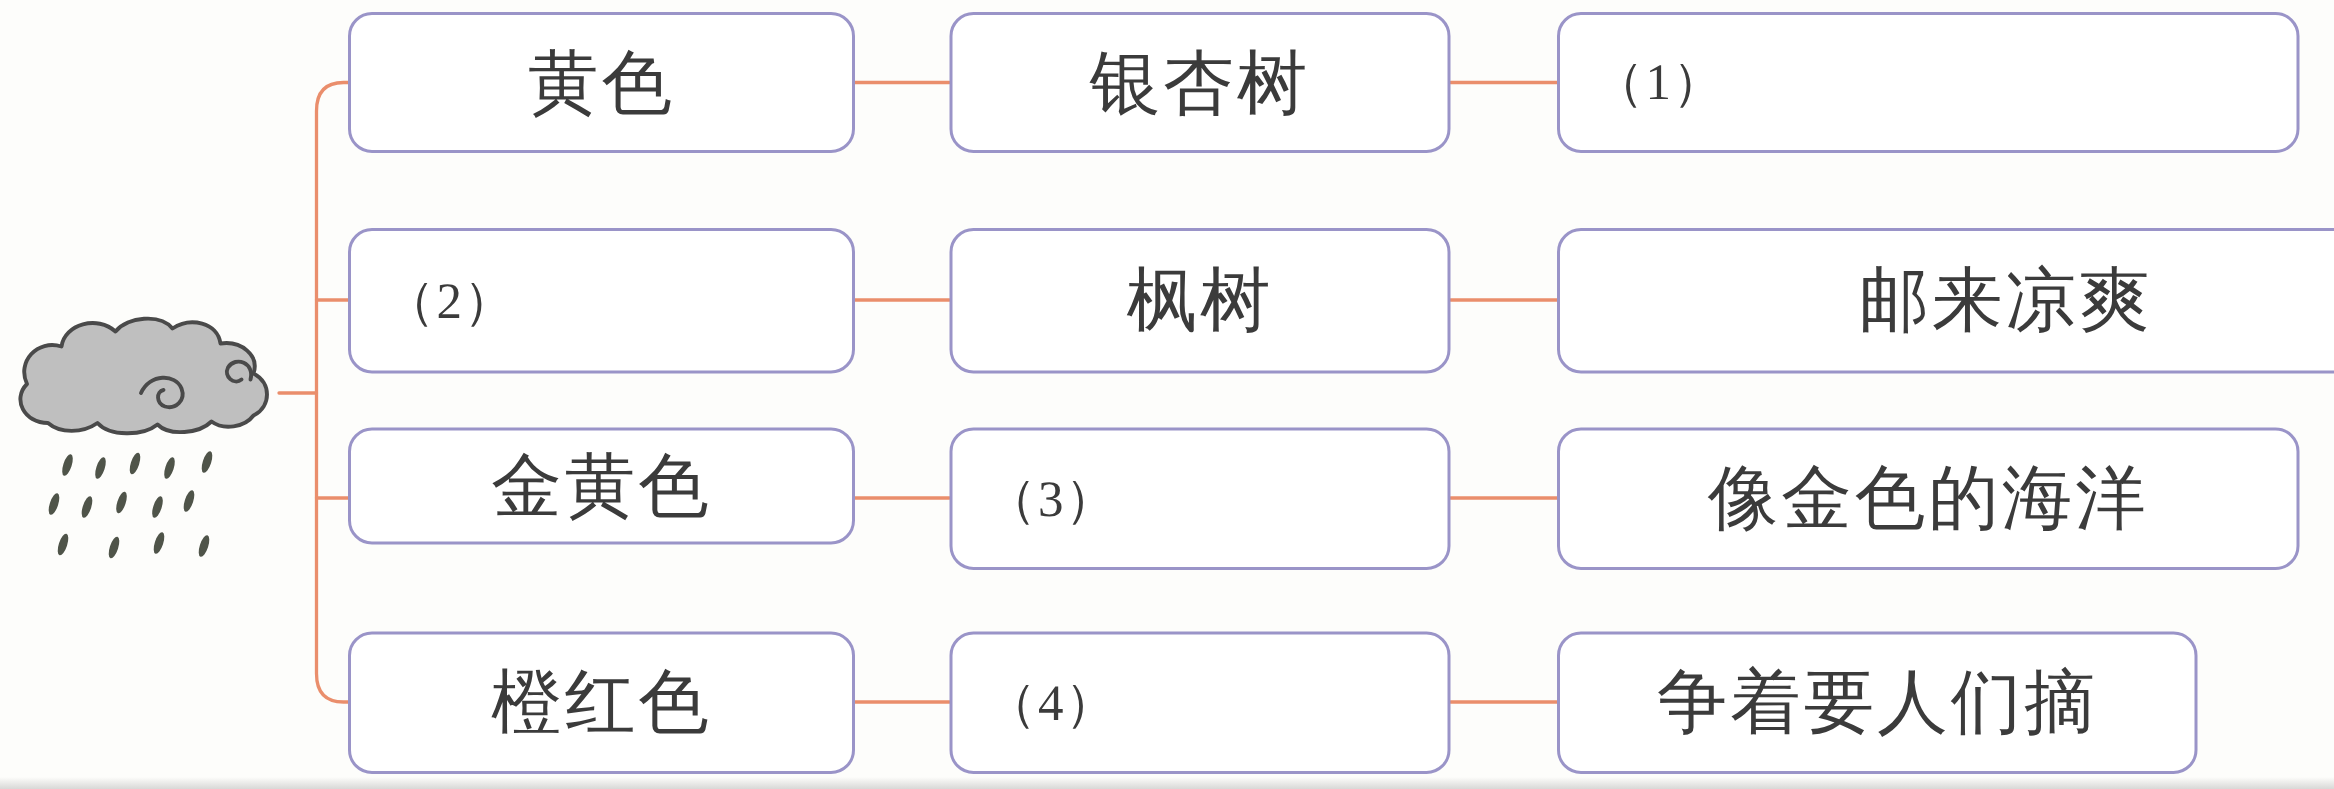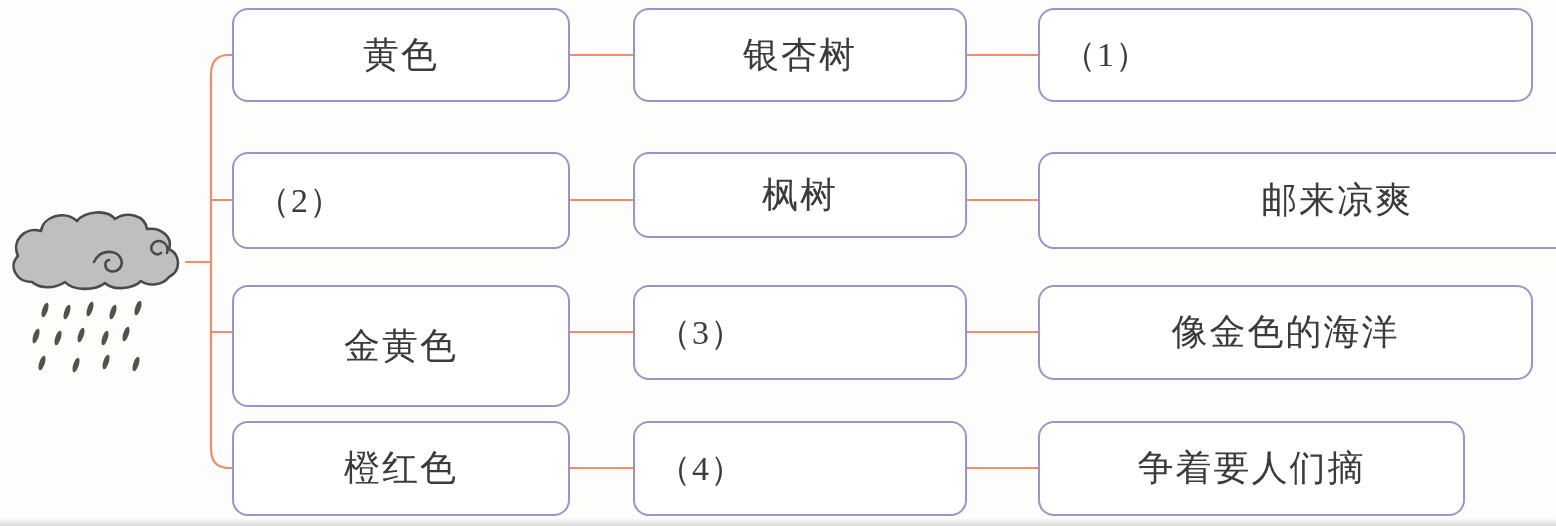--- a/index.html
+++ b/index.html
@@ -30,21 +30,21 @@
     pointer-events:none;
   }
   .box{
     position:absolute;
     box-sizing:border-box;
     background:#fff;
     border:2px solid var(--box-border);
     border-radius:16px;
     display:flex;
     align-items:center;
-    font-size:36px;
+    font-size:47px;
     letter-spacing:2px;
     color:var(--text);
   }
   .box.center{justify-content:center;}
   .box.left{
     justify-content:flex-start;
     padding-left:22px;
     font-family:"Liberation Serif", serif;
     font-size:34px;
     letter-spacing:1px;
@@ -125,24 +125,24 @@
       <path d="M 570 468 H 633"></path>
       <path d="M 967 468 H 1038"></path>
     </g>
   </svg>
 
   <div class="box center" style="left:232px;top:8px;width:338px;height:94px;">黄色</div>
   <div class="box center" style="left:633px;top:8px;width:334px;height:94px;">银杏树</div>
   <div class="box left" style="left:1038px;top:8px;width:495px;height:94px;">（1）</div>
 
   <div class="box left" style="left:232px;top:152px;width:338px;height:97px;">（2）</div>
-  <div class="box center" style="left:633px;top:152px;width:334px;height:86px;">枫树</div>
+  <div class="box center" style="left:633px;top:152px;width:334px;height:97px;">枫树</div>
   <div class="box center" style="left:1038px;top:152px;width:598px;height:97px;">邮来凉爽</div>
 
-  <div class="box center" style="left:232px;top:285px;width:338px;height:122px;">金黄色</div>
+  <div class="box center" style="left:232px;top:285px;width:338px;height:78px;">金黄色</div>
   <div class="box left" style="left:633px;top:285px;width:334px;height:95px;">（3）</div>
   <div class="box center" style="left:232px;top:421px;width:338px;height:95px;">橙红色</div>
 
   <div class="box center" style="left:1038px;top:285px;width:495px;height:95px;">像金色的海洋</div>
   <div class="box left" style="left:633px;top:421px;width:334px;height:95px;">（4）</div>
   <div class="box center" style="left:1038px;top:421px;width:427px;height:95px;">争着要人们摘</div>
 
   <div class="scan-edge"></div>
 </div>
 

